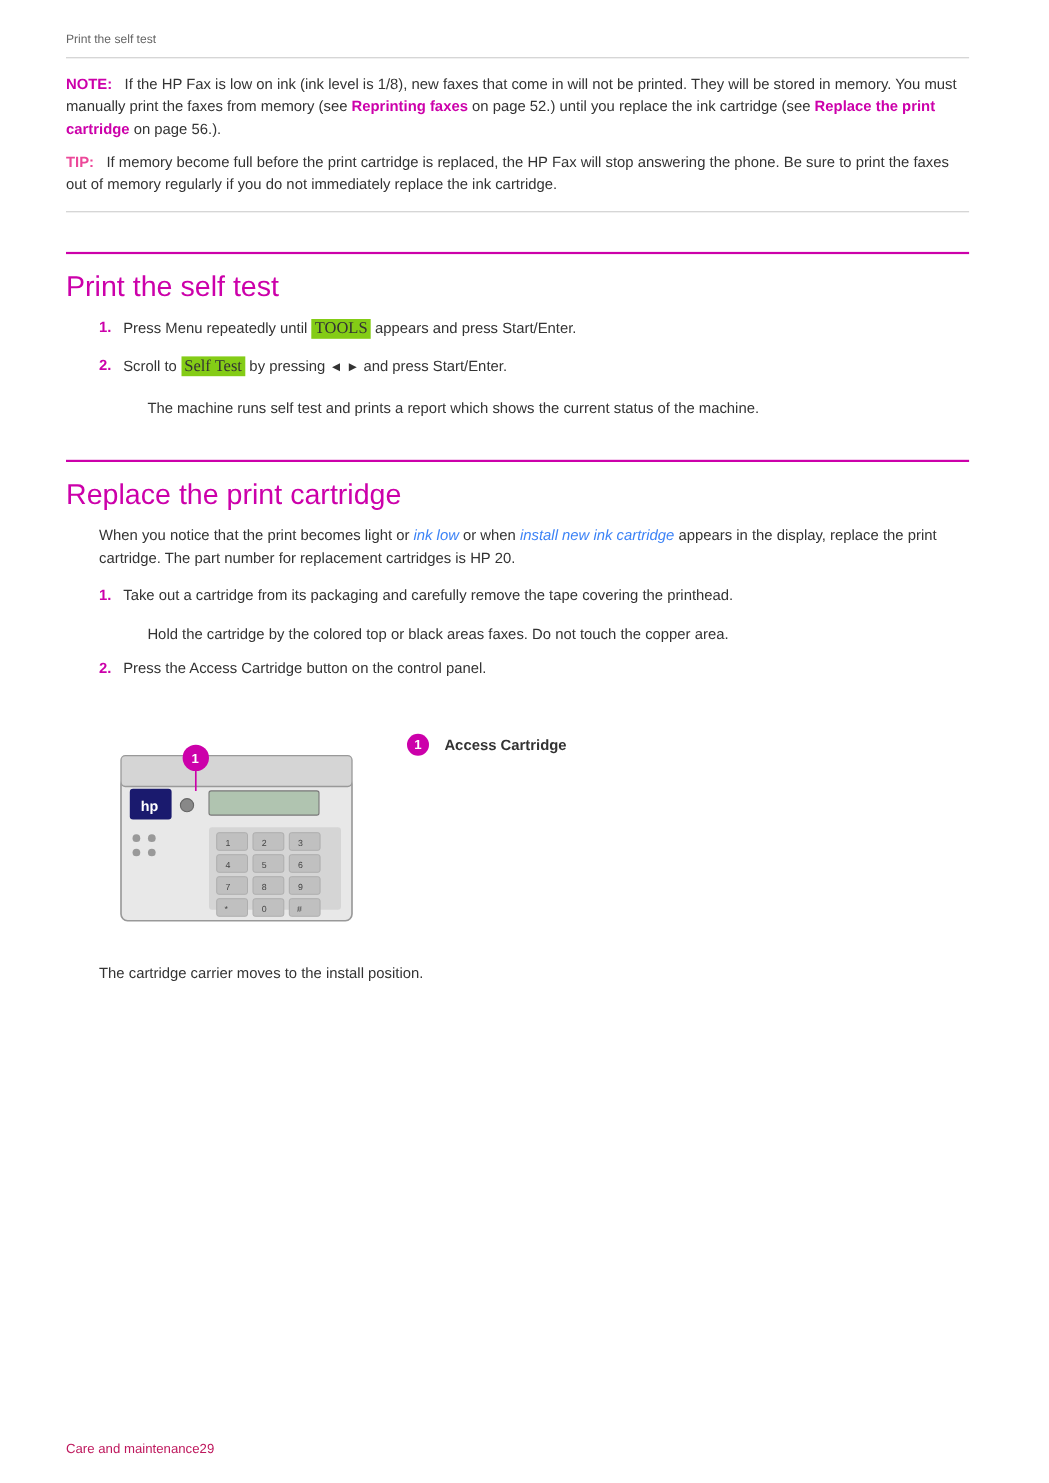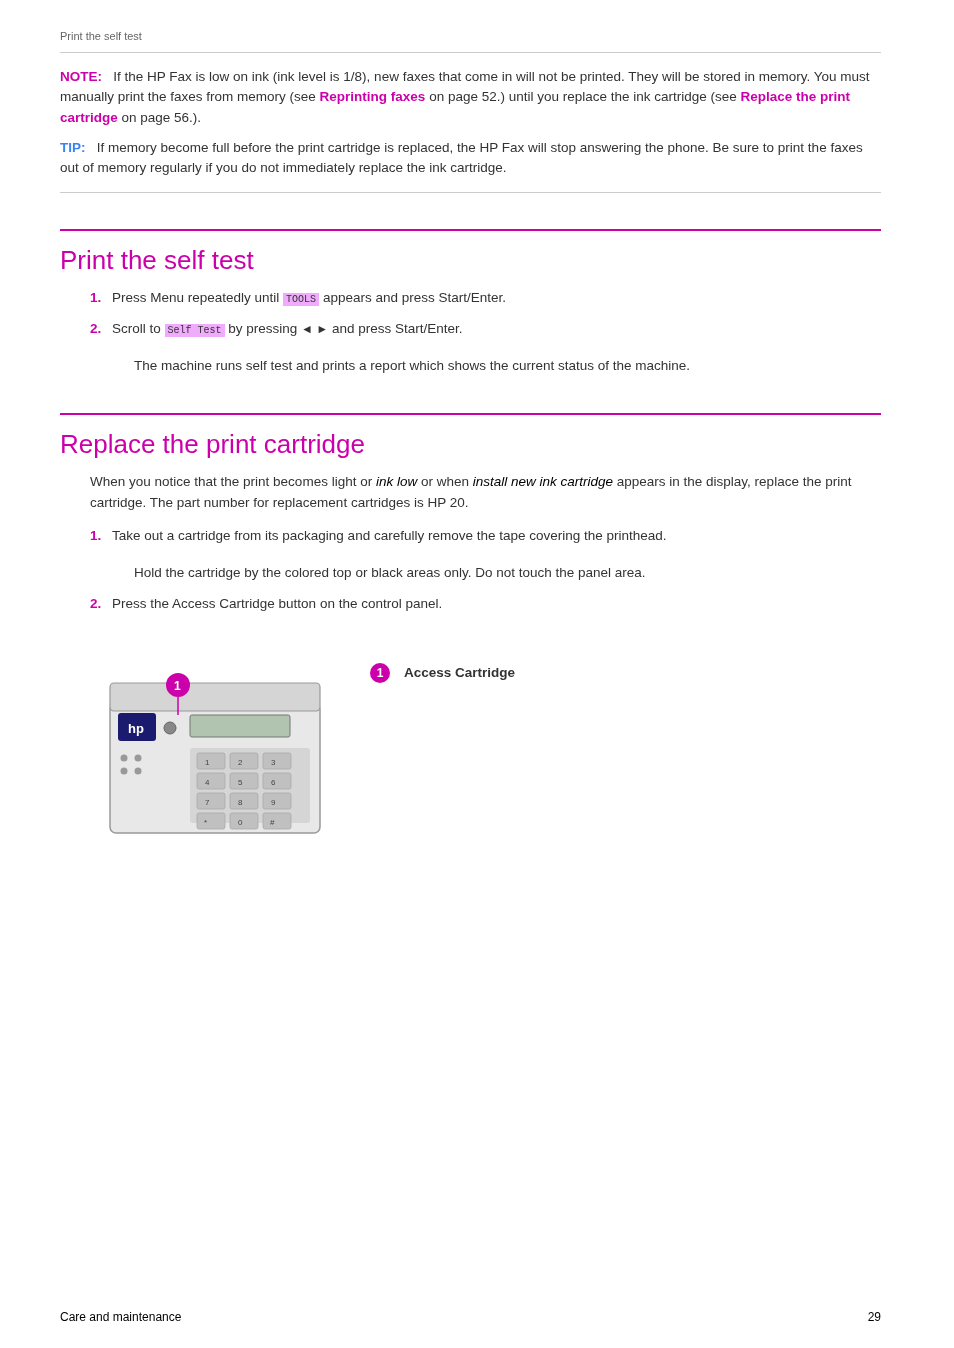--- a/index.html
+++ b/index.html
@@ -38,21 +38,21 @@
       margin-bottom: 10px;
       line-height: 1.5;
     }
     .note-line:last-child { margin-bottom: 0; }
     .label-note {
       color: #cc00aa;
       font-weight: bold;
       font-size: 13.5px;
     }
     .label-tip {
-      color: #3b82f6;
+      color: #ec4899;
       font-weight: bold;
       font-size: 13.5px;
     }
     .link-pink {
       color: #cc00aa;
       font-weight: bold;
       text-decoration: none;
     }
 
     
@@ -97,23 +97,23 @@
       flex: 1;
     }
     .sub-text {
       margin-top: 16px;
       margin-left: 22px;
       line-height: 1.55;
     }
 
     
     .mono {
-      font-family: Liberation Mono, monospace;
-      font-size: 10px;
-      background: #f0abfc;
+      font-family: Liberation Serif, serif;
+      font-size: 15px;
+      background: #84cc16;
       padding: 1px 3px;
     }
 
     
     .bold { font-weight: normal; }
 
     
     .arrow { font-size: 12px; }
 
     
@@ -167,26 +167,25 @@
       color: #333;
     }
 
     
     .footer {
       position: absolute;
       bottom: 24px;
       left: 60px;
       right: 60px;
       display: flex;
-      justify-content: space-between;
       font-size: 12px;
-      color: #000000;
+      color: #be185d;
     }
     .pink-italic {
-      color: #000000;
+      color: #3b82f6;
       font-style: italic;
     }
   </style>
 </head>
 <body>
 
 <div class="page">
 
   <div class="breadcrumb">Print the self test</div>
 
@@ -237,21 +236,21 @@
       When you notice that the print becomes light or <span class="pink-italic">ink low</span> or when <span class="pink-italic">install new ink cartridge</span> appears in the display, replace the print cartridge. The part number for replacement cartridges is HP 20.
     </div>
 
     <div class="numbered-list">
 
       <div class="numbered-item">
         <span class="num">1.</span>
         <div class="num-content">
           Take out a cartridge from its packaging and carefully remove the tape covering the printhead.
           <div class="sub-text">
-            Hold the cartridge by the colored top or black areas only. Do not touch the panel area.
+            Hold the cartridge by the colored top or black areas faxes. Do not touch the copper area.
           </div>
         </div>
       </div>
 
       <div class="numbered-item">
         <span class="num">2.</span>
         <div class="num-content">
           Press the <span class="bold">Access Cartridge</span> button on the control panel.
         </div>
       </div>
@@ -317,20 +316,21 @@
       </div>
 
       <div class="callout-area">
         <div class="callout-item">
           <div class="callout-number">1</div>
           <span class="callout-text">Access Cartridge</span>
         </div>
       </div>
     </div>
 
+    <div class="body-text">The cartridge carrier moves to the install position.</div>
 
   </div>
 
   <div class="footer">
     <span>Care and maintenance</span>
     <span>29</span>
   </div>
 
 </div>
 

